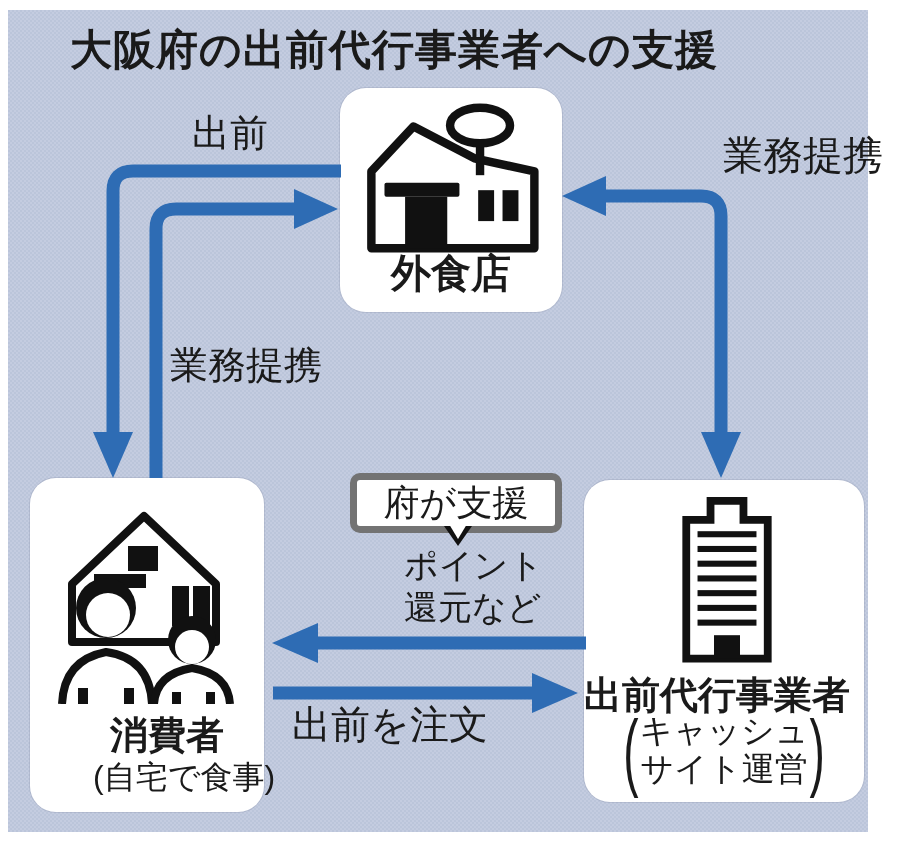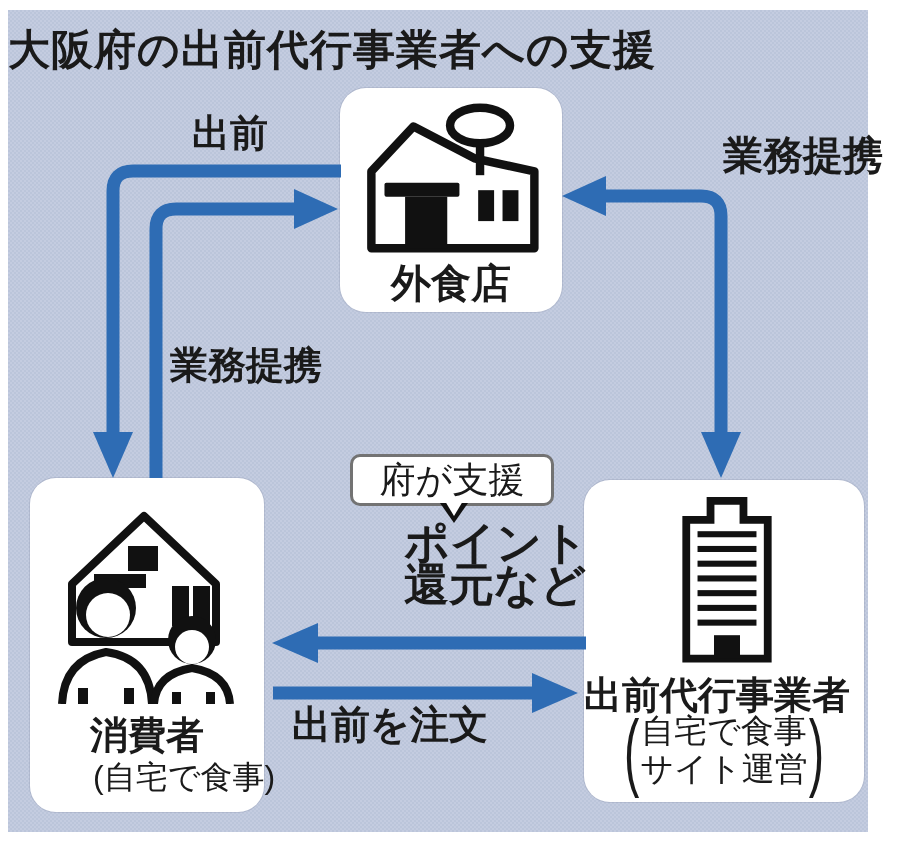--- a/index.html
+++ b/index.html
@@ -7,55 +7,55 @@
     position:relative;width:900px;height:845px;background:#fff;overflow:hidden;
     font-family:"Liberation Sans","DejaVu Sans",sans-serif;color:var(--c-text,#1a1a1a);
   }
   .panel{
     position:absolute;left:8px;top:10px;width:860px;height:822px;
     background-color:var(--c-bg,#c4cce0);
     background-image:conic-gradient(var(--c-bg,#ccd3e4) 25%, var(--c-bg2,#bbc5da) 0 50%, var(--c-bg,#ccd3e4) 0 75%, var(--c-bg2,#bbc5da) 0);
     background-size:4px 4px;
   }
   .title{
-    position:absolute;left:8px;top:22px;width:772px;text-align:left;
+    position:absolute;left:8px;top:22px;width:772px;text-align:center;
     font-size:42px;font-weight:700;letter-spacing:1px;z-index:3;
   }
   .node{position:absolute;background:var(--c-box,#fff);border-radius:26px;z-index:1;
         box-shadow:0 0 0 1px rgba(130,140,165,.25);}
   .node-restaurant{left:340px;top:88px;width:222px;height:224px;}
   .node-consumer{left:30px;top:478px;width:234px;height:334px;}
   .node-agency{left:584px;top:480px;width:280px;height:322px;}
   .icon{position:absolute;z-index:2;}
   .icon svg{display:block;width:100%;height:100%;}
   .restaurant-icon{left:362px;top:102px;width:178px;height:152px;}
   .consumer-icon{left:42px;top:490px;width:206px;height:214px;}
   .agency-icon{left:662px;top:492px;width:130px;height:172px;}
   .node-label{position:absolute;text-align:center;font-weight:700;z-index:3;white-space:nowrap;}
-  .label-restaurant{left:340px;top:256px;width:222px;font-size:40px;}
-  .label-consumer{left:30px;top:710px;width:234px;font-size:38px;}
+  .label-restaurant{left:340px;top:246px;width:222px;font-size:40px;}
+  .label-consumer{left:30px;top:710px;width:234px;font-size:38px;padding-left:20px;}
   .sub-consumer{position:absolute;left:30px;top:756px;width:234px;text-align:center;
                 font-size:32px;font-weight:500;z-index:3;white-space:nowrap;margin-left:37px;}
   .label-agency{left:584px;top:670px;width:236px;font-size:38px;}
   .sub-agency{position:absolute;left:584px;top:712px;width:280px;z-index:3;
               display:flex;align-items:center;justify-content:center;}
   .bigparen{font-size:46px;font-weight:400;display:inline-block;transform:scaleY(1.85);
             line-height:1;padding:0 1px;}
   .paren-lines{display:flex;flex-direction:column;text-align:center;
                font-size:33px;font-weight:500;line-height:38px;white-space:nowrap;}
   .arrows{position:absolute;left:0;top:0;width:900px;height:845px;z-index:2;pointer-events:none;}
-  .edge-label{position:absolute;z-index:3;font-weight:700;white-space:nowrap;line-height:42px;}
+  .edge-label{position:absolute;z-index:3;font-weight:400;white-space:nowrap;line-height:42px;}
   .lbl-demae{left:170px;top:112px;width:120px;text-align:center;font-size:38px;}
   .lbl-partnership{left:688px;top:134px;width:195px;text-align:right;font-size:40px;}
   .lbl-cashless{left:170px;top:344px;font-size:38px;}
-  .lbl-points{left:404px;top:522px;font-size:45px;}
+  .lbl-points{left:404px;top:544px;font-size:34px;}
   .lbl-order{left:292px;top:704px;font-size:39px;}
   .bubble{
-    position:absolute;left:350px;top:454px;width:198px;height:46px;z-index:3;
-    background:var(--c-box,#fff);border:3px solid #737373;border-radius:10px;
+    position:absolute;left:350px;top:473px;width:198px;height:46px;z-index:3;
+    background:var(--c-box,#fff);border:7px solid #737373;border-radius:10px;
     display:flex;align-items:center;justify-content:center;
     font-size:36px;font-weight:500;white-space:nowrap;
   }
   .bubble::before{content:"";position:absolute;bottom:-20px;left:87px;width:0;height:0;
     border-left:14px solid transparent;border-right:14px solid transparent;border-top:20px solid #111;}
   .bubble::after{content:"";position:absolute;bottom:-13px;left:92px;width:0;height:0;
     border-left:9px solid transparent;border-right:9px solid transparent;border-top:15px solid #fff;}
 </style>
 </head>
 <body>
@@ -118,21 +118,21 @@
     </svg>
   </div>
 
   <div class="node-label label-restaurant">外食店</div>
   <div class="node-label label-consumer">消費者</div>
   <div class="sub-consumer">(自宅で食事)</div>
   <div class="node-label label-agency">出前代行事業者</div>
   <div class="sub-agency">
     <span class="bigparen">(</span>
     <span class="paren-lines">
-      <span>自宅で食事</span>
+      <span>キャッシュ</span>
       <span>サイト運営</span>
     </span>
     <span class="bigparen">)</span>
   </div>
 
   <svg class="arrows" viewBox="0 0 900 845" xmlns="http://www.w3.org/2000/svg">
     <g stroke="var(--c-arrow,#2e6cb4)" fill="var(--c-arrow,#2e6cb4)">
       <path d="M341 171 L133 171 Q113 171 113 191 L113 434" fill="none" stroke-width="13"></path>
       <polygon points="93,432 133,432 113,478" stroke="none"></polygon>
     </g>

